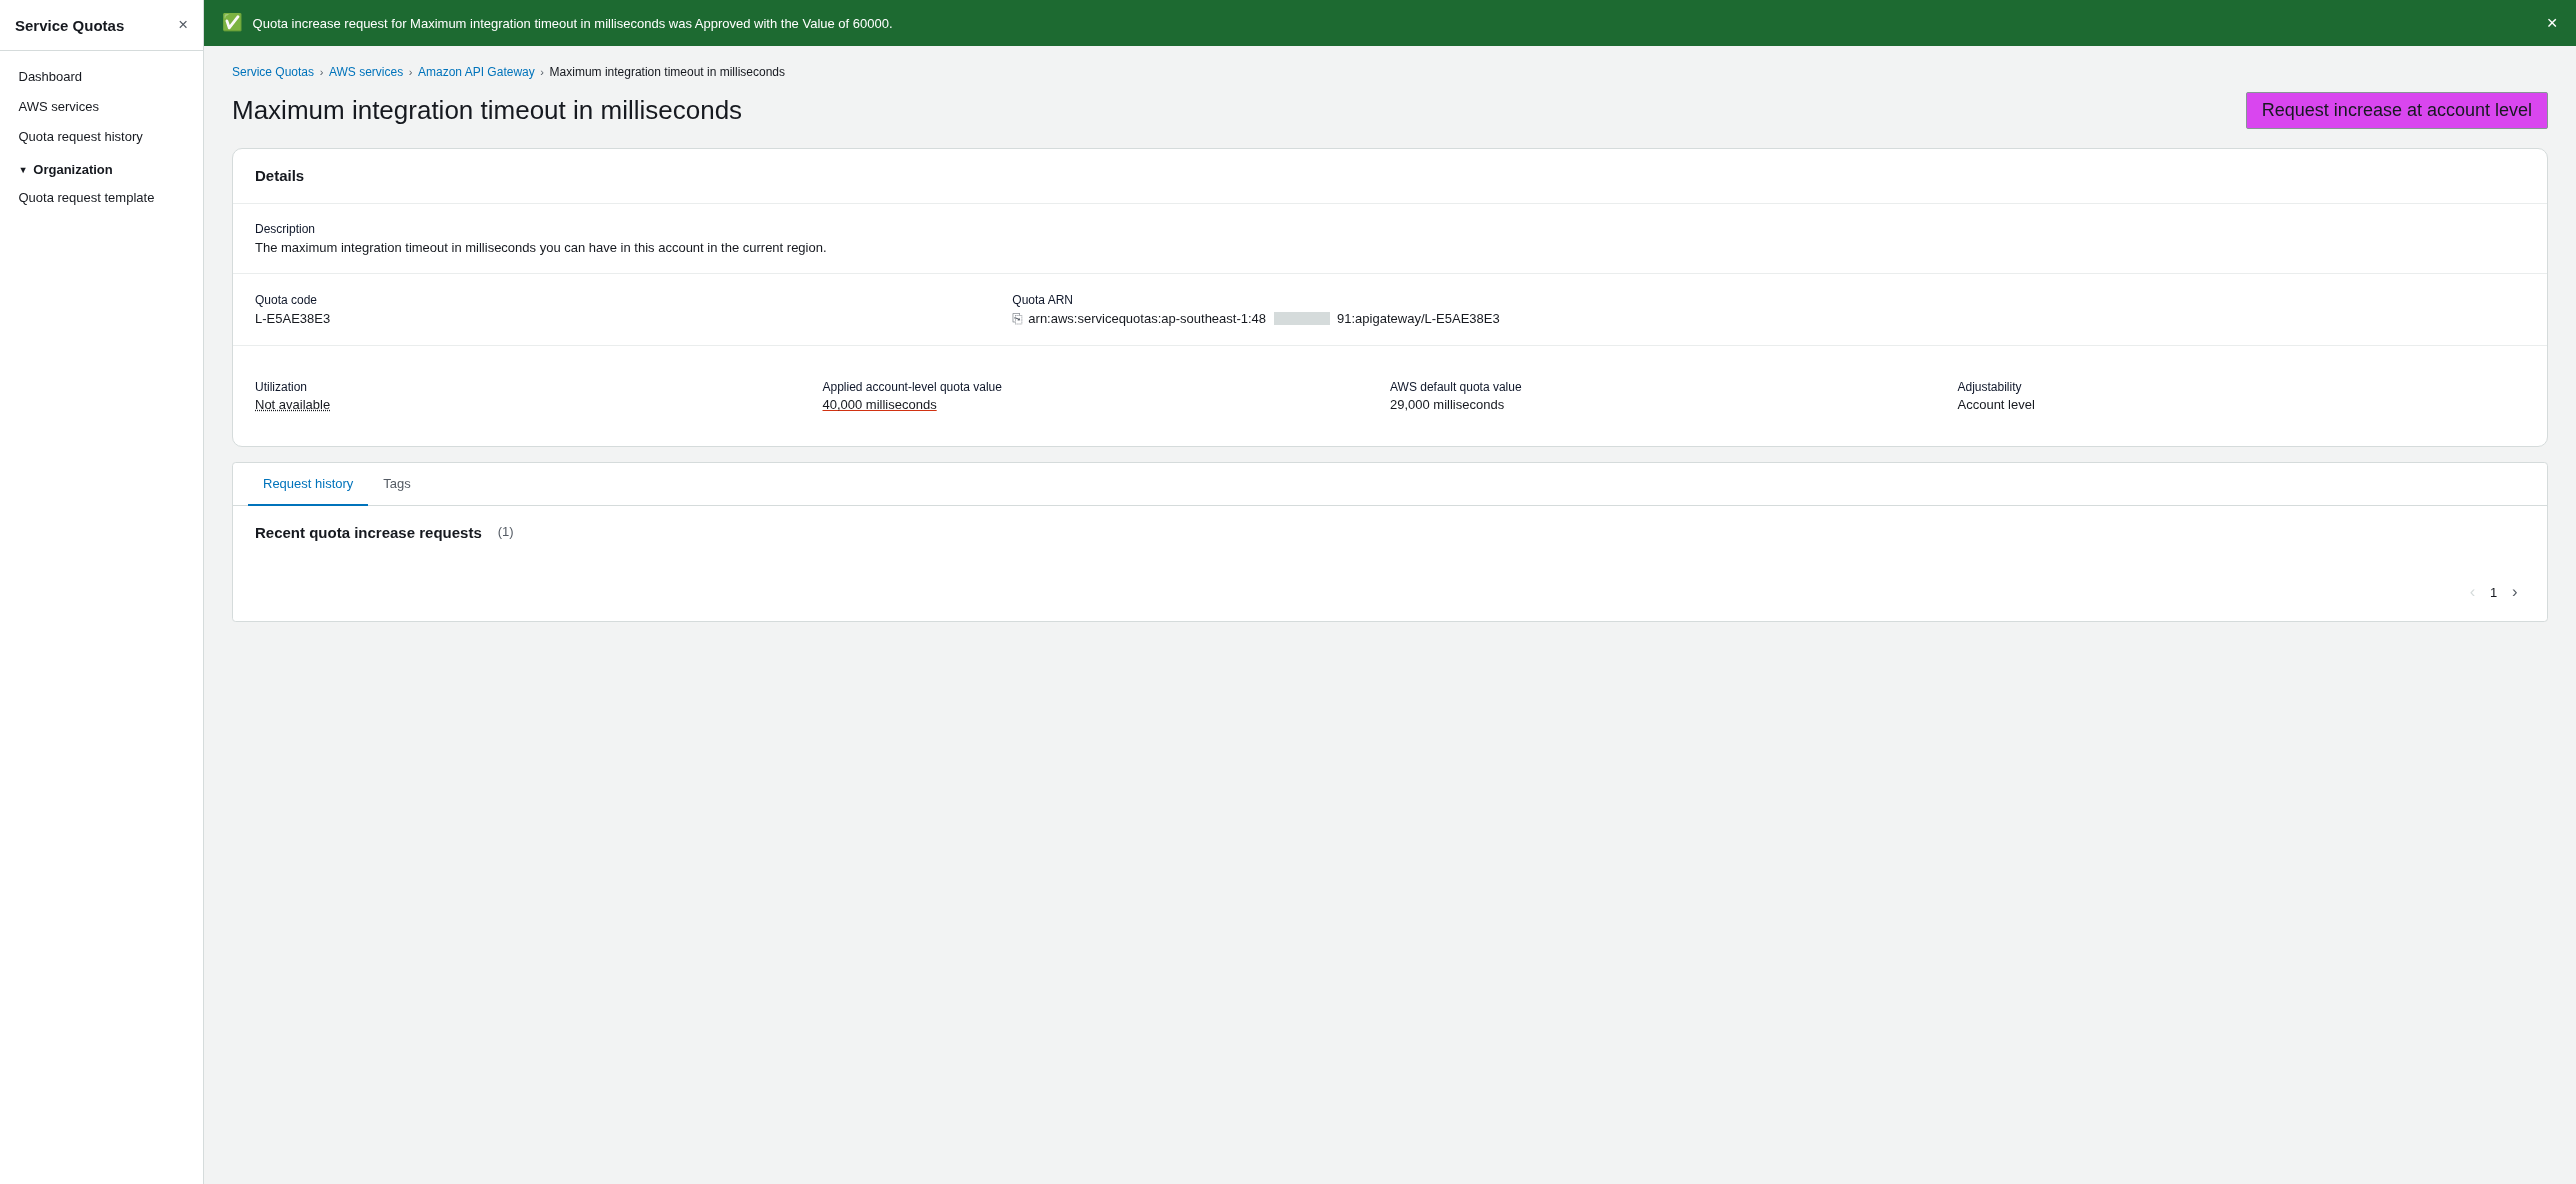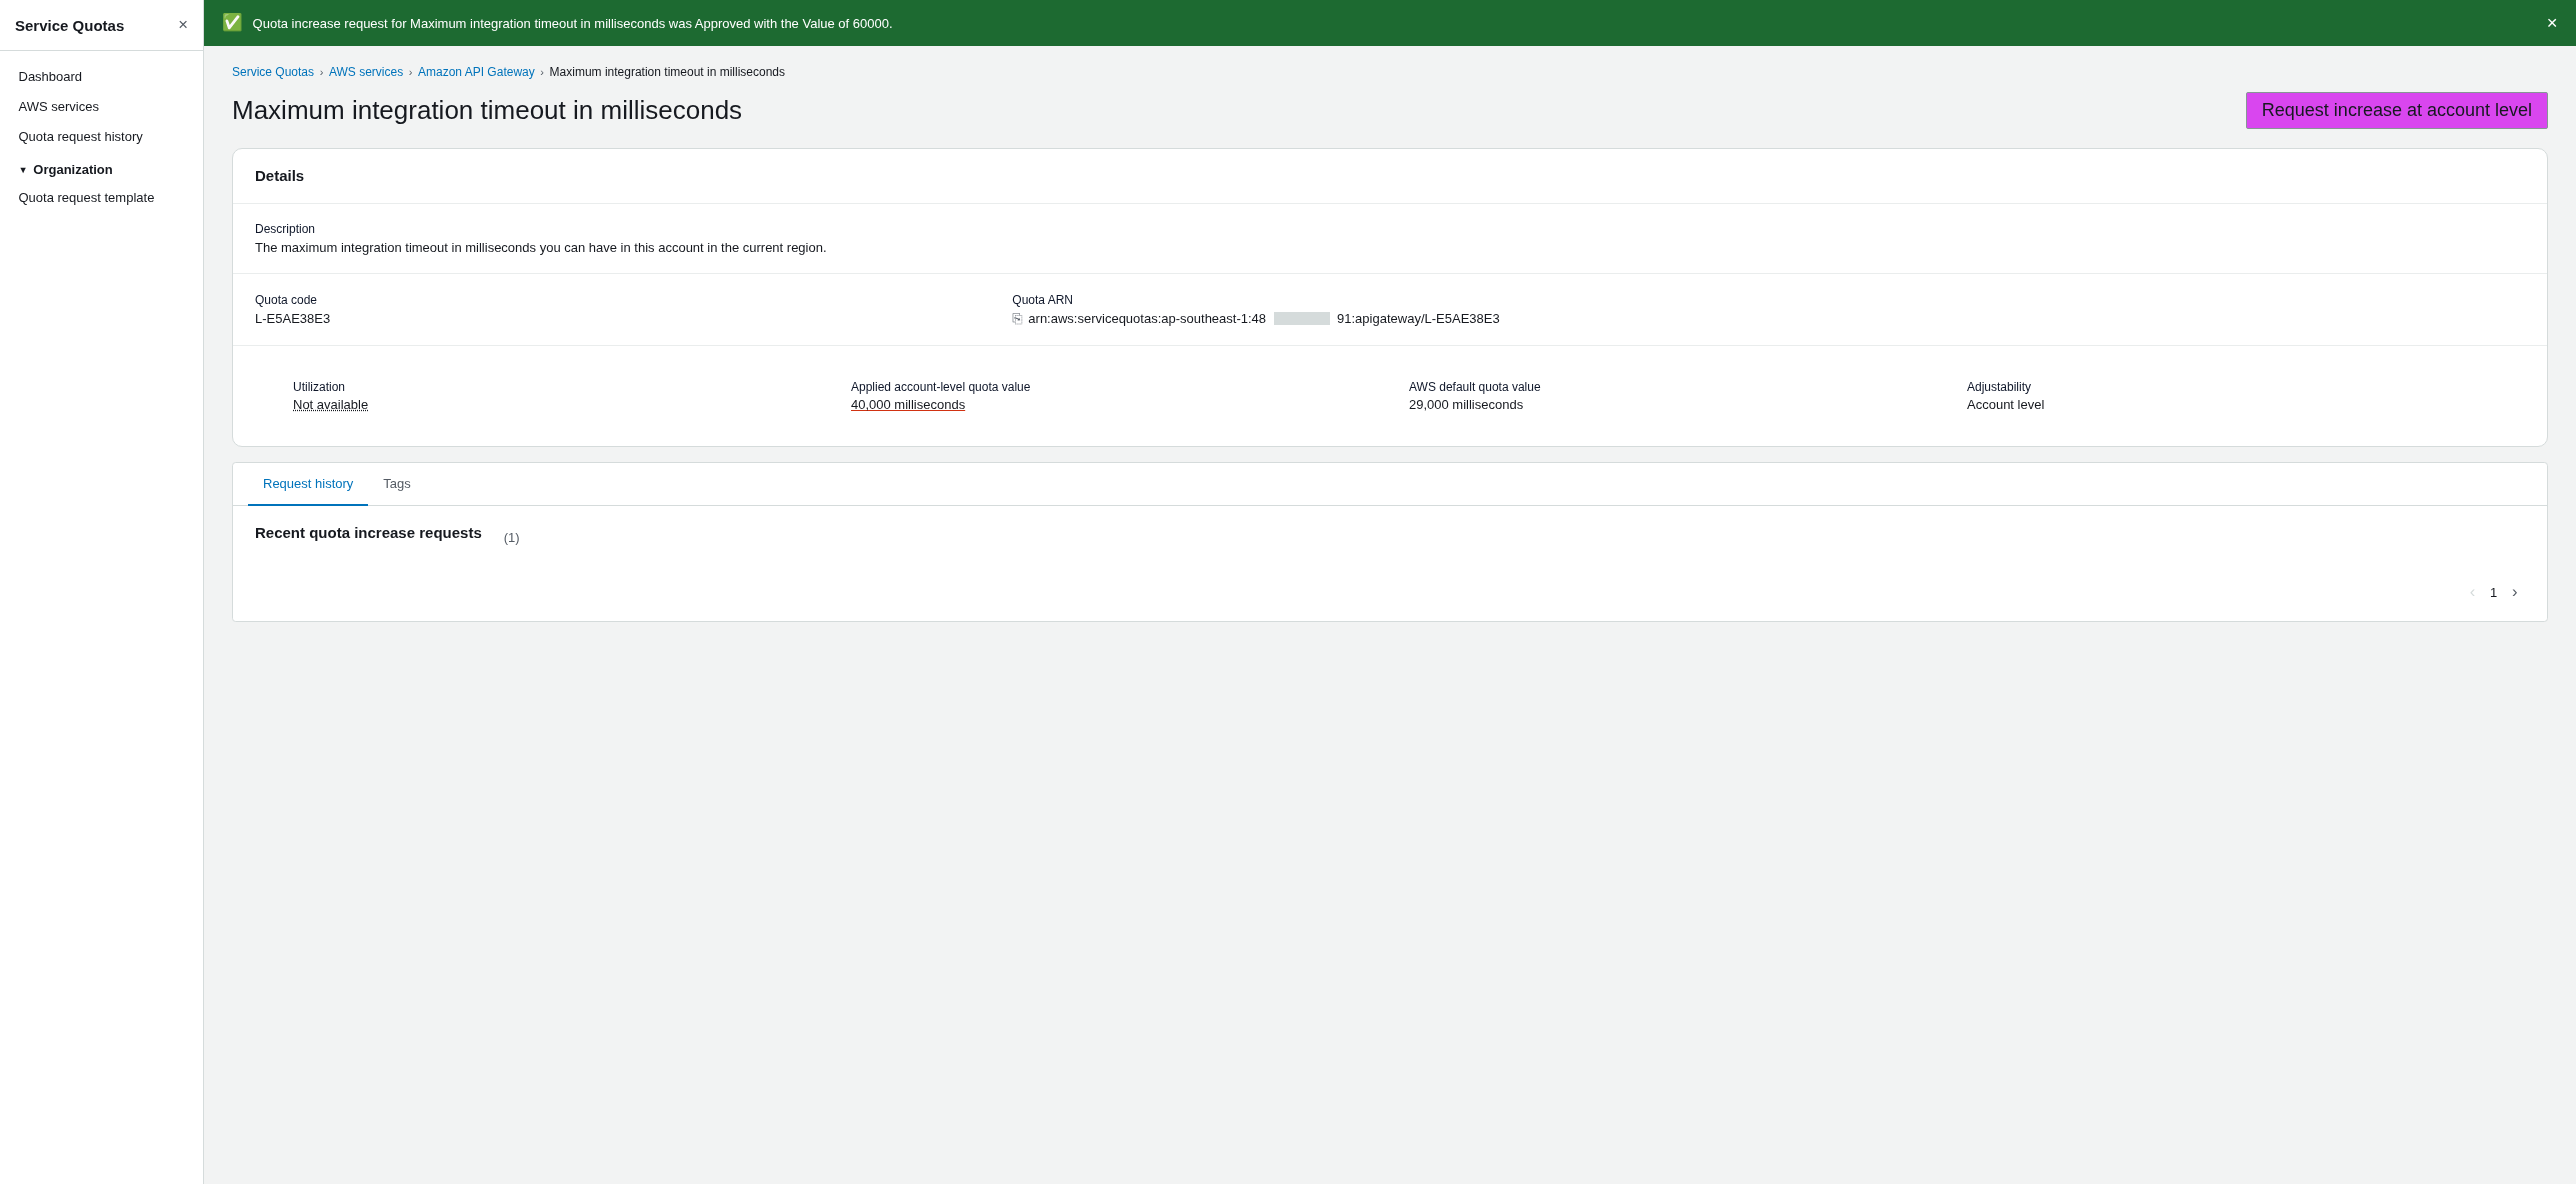--- a/index.html
+++ b/index.html
@@ -189,21 +189,20 @@
       width: 56px;
       height: 13px;
       vertical-align: middle;
       margin: 0 1.9px;
     }
 
     .four-col {
       display: grid;
       grid-template-columns: 1fr 1fr 1fr 1fr;
       padding: 15px 0;
-      margin-left: 38px;
     }
     .detail-col {}
 
     
     .tabs-section {
       background: #fff;
       border: 0.9px solid #d5dbdb;
       border-radius: 3.7px;
     }
     .tabs-header {
@@ -352,21 +351,21 @@
         </div>
       </div>
     </div>
 
     <div class="tabs-section">
       <div class="tabs-header">
         <div class="tab active">Request history</div>
         <div class="tab">Tags</div>
       </div>
       <div class="tab-content">
-        <div style="display: flex; align-items: flex-end; gap: 22px;">
+        <div style="display: flex; align-items: flex-start; gap: 16px;">
           <span class="tab-content-title">Recent quota increase requests</span>
           <span style="color:#545b64; font-size:13px;">(1)</span>
         </div>
       </div>
       <div class="pagination">
         <button class="pagination-btn" disabled="">‹</button>
         <span class="pagination-page">1</span>
         <button class="pagination-btn">›</button>
       </div>
     </div>

